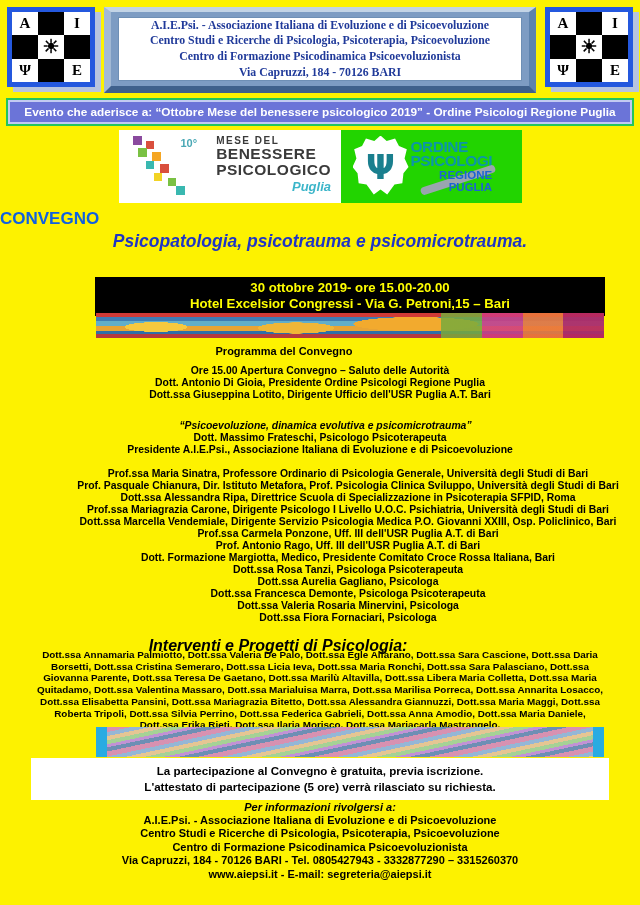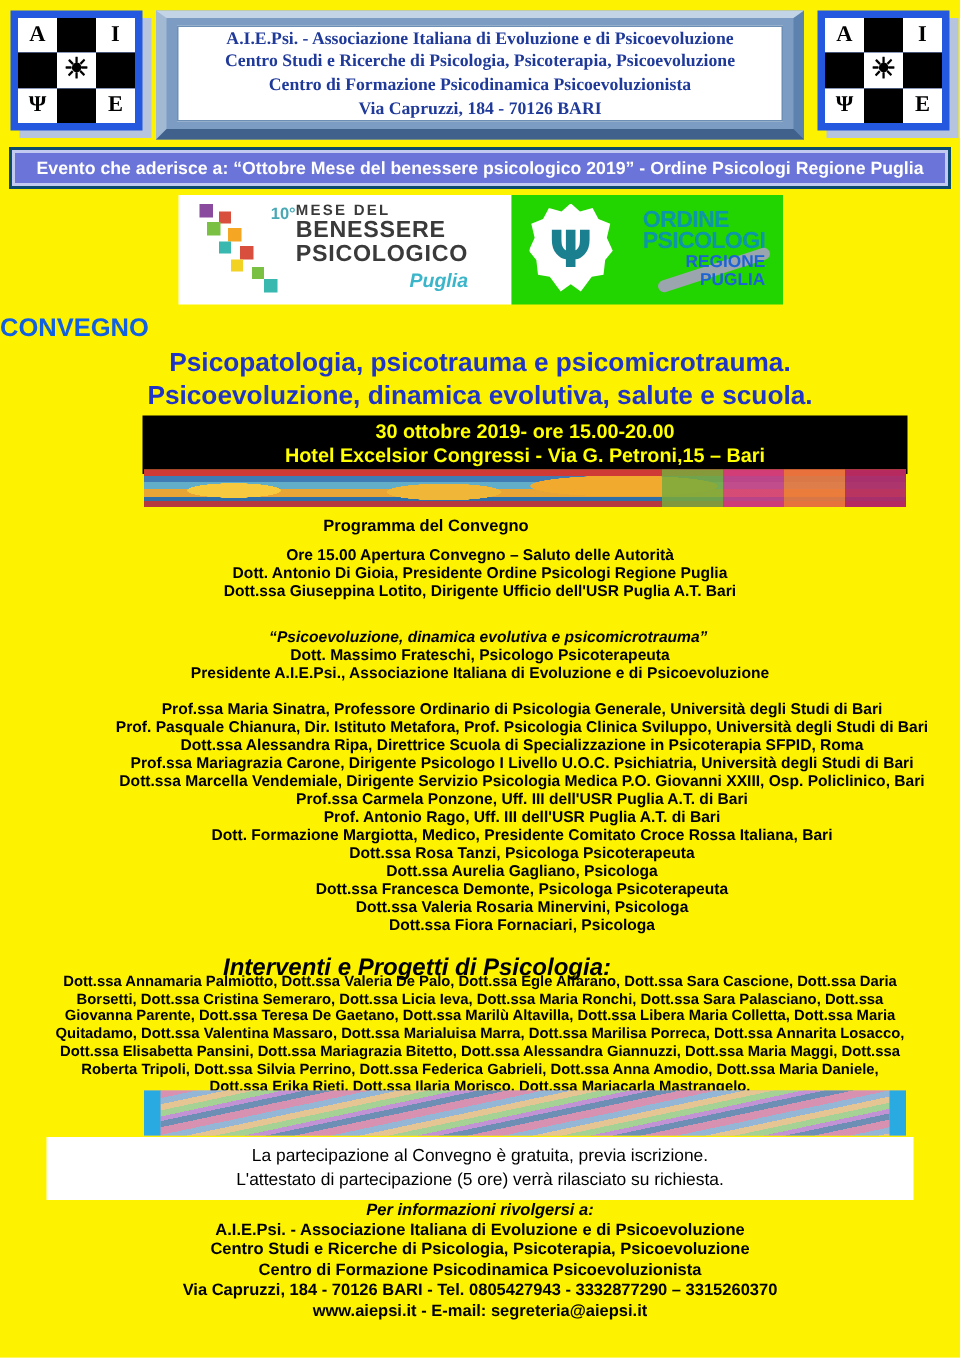--- a/index.html
+++ b/index.html
@@ -20,49 +20,49 @@
       border-right:7px solid #5D82AD;border-bottom:7px solid #3F618C;
       padding:5px 7px;box-sizing:border-box;}
   .header-box-inner{background:#fff;border:1px solid #6E8FB5;height:100%;box-sizing:border-box;
       display:flex;flex-direction:column;align-items:center;justify-content:center;
       font-family:"Liberation Serif",serif;font-weight:bold;color:#203A9A;
       font-size:11.8px;line-height:1.32;text-align:center;}
   .header-box-inner div{white-space:nowrap;}
 
   
   .banner{position:absolute;top:98px;left:6px;right:6px;height:24px;background:#6B74D8;
-      border:2px solid #0c4a6e;box-shadow:inset 0 0 0 2px #C3CAF2;
+      border:2px solid #22c55e;box-shadow:inset 0 0 0 2px #C3CAF2;
       display:flex;align-items:center;justify-content:center;
       color:#fff;font-weight:bold;font-size:11.8px;white-space:nowrap;}
 
   
   .logos-row{position:absolute;top:130px;left:0;width:640px;display:flex;justify-content:center;}
   .benessere-box{width:222px;height:73px;background:#fff;position:relative;overflow:hidden;}
   .sq{position:absolute;}
   .ben-content{position:absolute;left:62px;top:5px;display:flex;}
-  .ben-num{color:#4AA8B5;font-weight:bold;font-size:11px;margin-right:0;margin-top:2px;}
+  .ben-num{color:#4AA8B5;font-weight:bold;font-size:11px;margin-right:19px;margin-top:2px;}
   .ben-l1{color:#3A3A3A;font-weight:bold;font-size:10px;letter-spacing:1.5px;}
   .ben-l2,.ben-l3{color:#3A3A3A;font-weight:bold;font-size:15.5px;letter-spacing:0.5px;line-height:1.05;}
   .ben-region{color:#3BB5C9;font-style:italic;font-weight:bold;font-size:13px;text-align:right;margin-top:0;}
   .ordine-box{width:181px;height:73px;background:#22D400;position:relative;display:flex;align-items:center;}
   .shield{width:56px;height:62px;background:#fff;margin-left:12px;
       clip-path:polygon(50% 0,61% 9%,76% 5%,83% 17%,97% 22%,93% 37%,100% 51%,91% 61%,89% 77%,75% 79%,62% 95%,50% 87%,38% 95%,25% 79%,11% 77%,9% 61%,0 51%,7% 37%,3% 22%,17% 17%,24% 5%,39% 9%);
       display:flex;align-items:center;justify-content:center;}
   .psi{color:#1A7F8E;font-size:34px;font-weight:bold;font-family:"DejaVu Sans",sans-serif;}
-  .ordine-text{position:relative;margin-left:20px;line-height:1;}
+  .ordine-text{position:relative;margin-left:2px;line-height:1;}
   .ord-l1,.ord-l2{color:#0C96A8;font-weight:bold;font-size:15.5px;letter-spacing:-0.5px;line-height:0.95;}
   .ord-l3,.ord-l4{color:#1C63D4;font-weight:bold;font-size:11.5px;text-align:right;line-height:1.05;position:relative;z-index:2;}
   .swoosh{position:absolute;width:78px;height:8px;background:#9AA5AE;border-radius:5px;
       transform:rotate(-18deg);left:8px;top:36px;z-index:1;}
 
   
   .convegno{position:absolute;top:209px;left:0;width:640px;
       color:#1060E0;font-weight:bold;font-size:17px;}
   .subtitle{position:absolute;top:230px;left:0;width:640px;text-align:center;
-      color:#1F35C5;font-weight:bold;font-size:17.5px;line-height:1.26;}
+      color:#1F35C5;font-weight:bold;font-style:italic;font-size:17.5px;line-height:1.26;}
   .date-bar{position:absolute;top:277px;left:95px;width:510px;background:#000000;
       color:#FFFF00;font-weight:bold;font-size:13.2px;text-align:center;
       padding:3px 0 4px;line-height:1.22;}
 
   
   .art-band-1{position:absolute;top:313px;left:96px;width:508px;height:25px;
       background-color:#E8A435;
       background-image:
         linear-gradient(90deg, rgba(0,0,0,0) 0 68%, rgba(120,170,60,.85) 68% 76%, rgba(210,60,130,.85) 76% 84%, rgba(235,120,60,.9) 84% 92%, rgba(180,40,100,.9) 92% 100%),
         radial-gradient(ellipse 45px 7px at 60px 14px, #F6C93E 69%, rgba(0,0,0,0) 70%),
@@ -84,21 +84,21 @@
   .keynote{top:420px;}
   .keynote .kn-title{font-style:italic;margin-left:11px;}
   .speakers{top:468px;margin-left:28px;}
   .interventi-heading{position:absolute;top:637px;left:0;width:556px;text-align:center;
       color:#000;font-weight:bold;font-style:italic;font-size:16px;}
   .names-par{position:absolute;top:649px;left:36px;width:568px;text-align:center;
       color:#000;font-weight:bold;font-size:9.9px;line-height:11.7px;}
 
   
   .white-note{position:absolute;top:758px;left:31px;width:578px;background:#fff;
-      text-align:center;color:#000;font-weight:normal;font-size:11.6px;line-height:15.5px;
+      text-align:center;color:#000;font-weight:bold;font-size:11.6px;line-height:15.5px;
       padding:5px 0 6px;}
   .info-heading{position:absolute;top:801px;left:0;width:640px;text-align:center;
       color:#000;font-weight:bold;font-style:italic;font-size:11px;}
   .info-lines{position:absolute;top:814px;left:0;width:640px;text-align:center;
       color:#000;font-weight:bold;font-size:11px;line-height:13.4px;}
   .info-lines div{white-space:nowrap;}
 </style>
 </head>
 <body>
 
@@ -180,21 +180,20 @@
         <div class="swoosh"></div>
         <div class="ord-l3">REGIONE</div>
         <div class="ord-l4">PUGLIA</div>
       </div>
     </div>
   </div>
 
   <div class="convegno">CONVEGNO</div>
   <div class="subtitle">
     <div>Psicopatologia, psicotrauma e psicomicrotrauma.</div>
-    <div>Psicoevoluzione, dinamica evolutiva, salute e scuola.</div>
   </div>
   <div class="date-bar">
     <div>30 ottobre 2019- ore 15.00-20.00</div>
     <div>Hotel Excelsior Congressi - Via G. Petroni,15 – Bari</div>
   </div>
 
   <div class="art-band-1"></div>
 
   <div class="prog-heading">Programma del Convegno</div>
 

